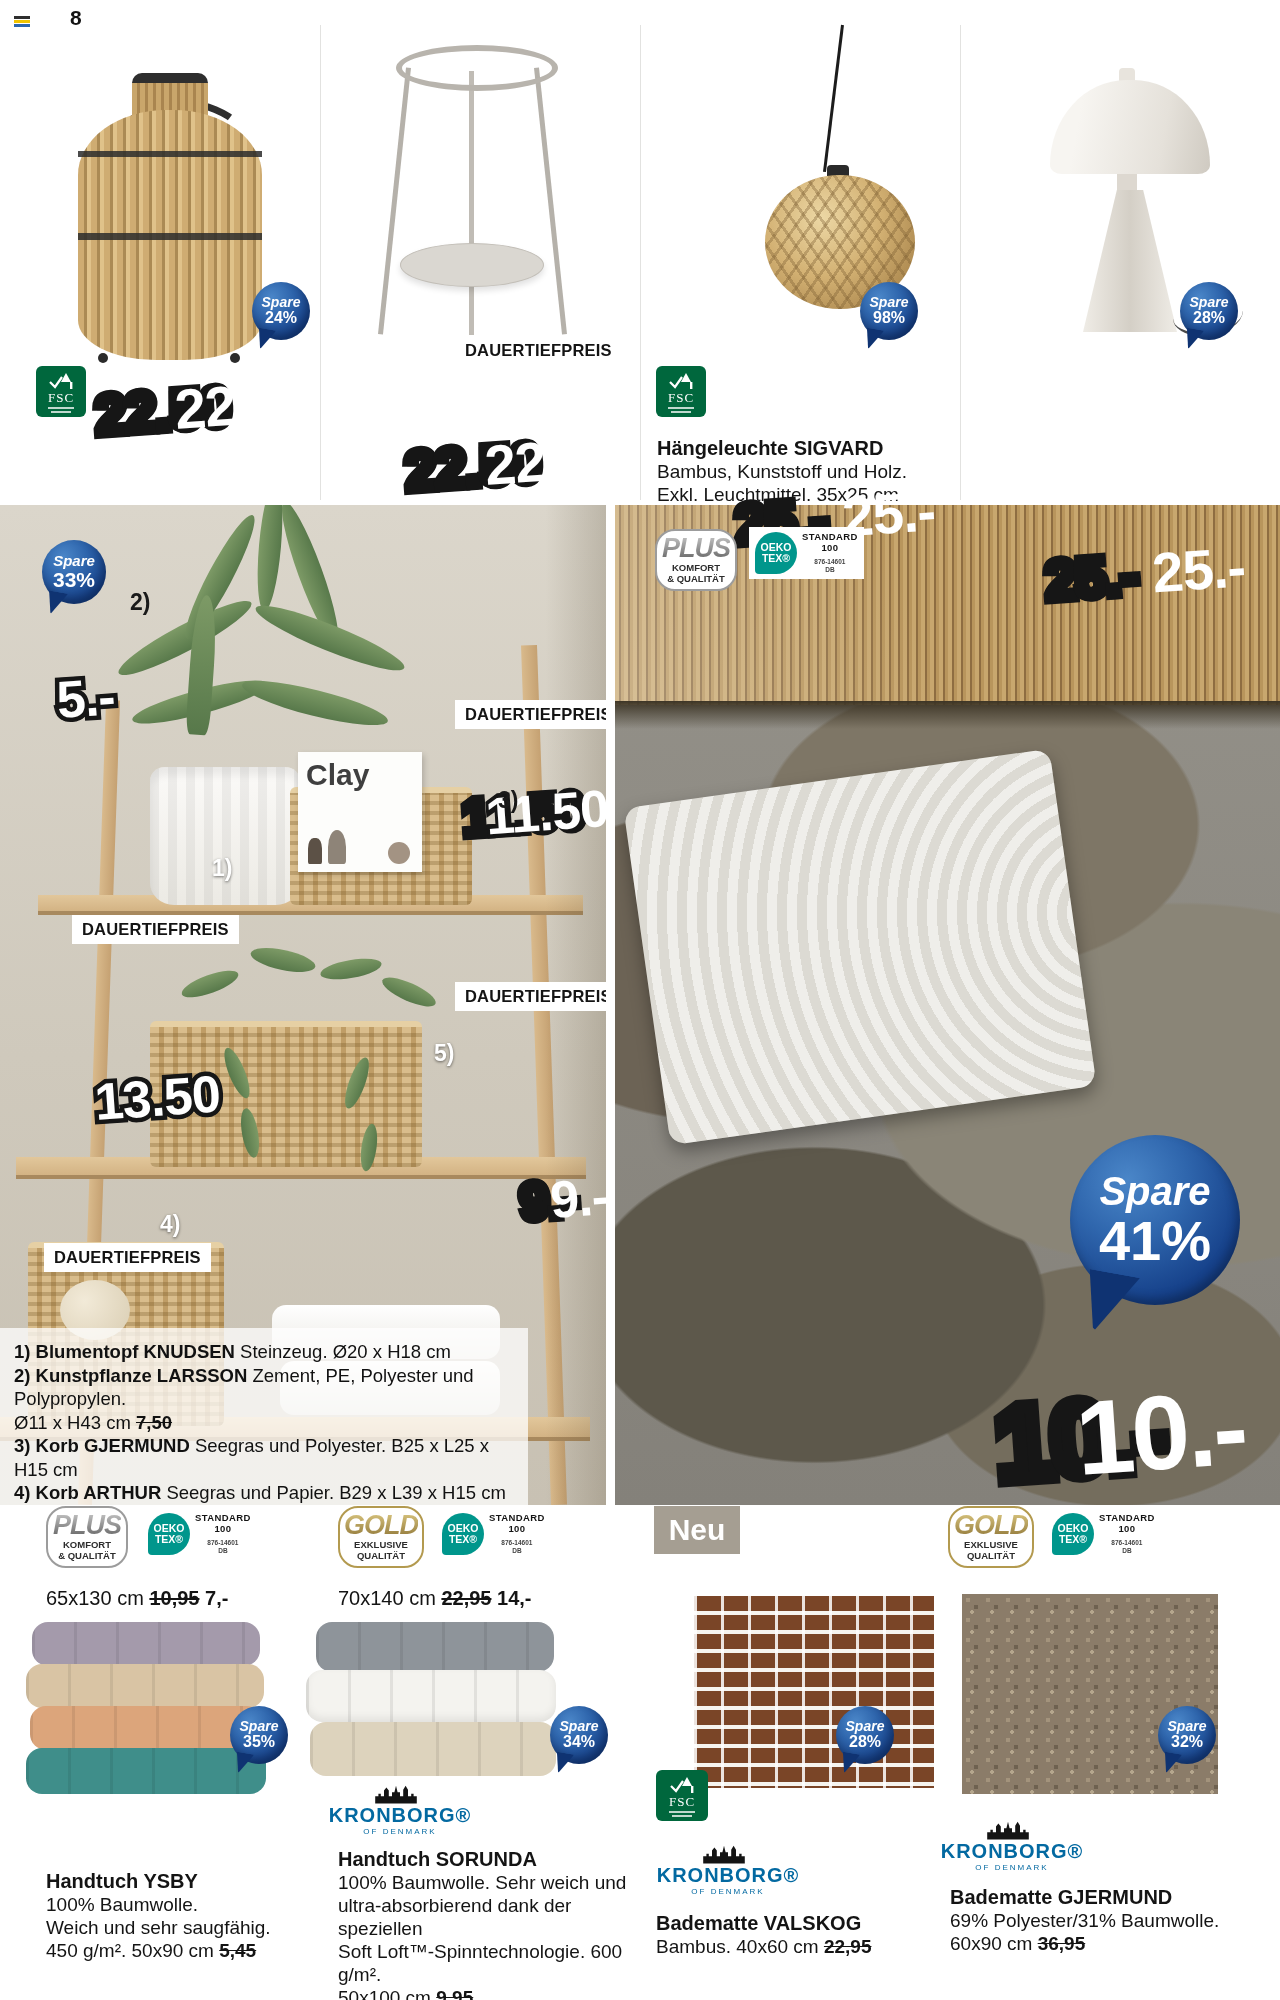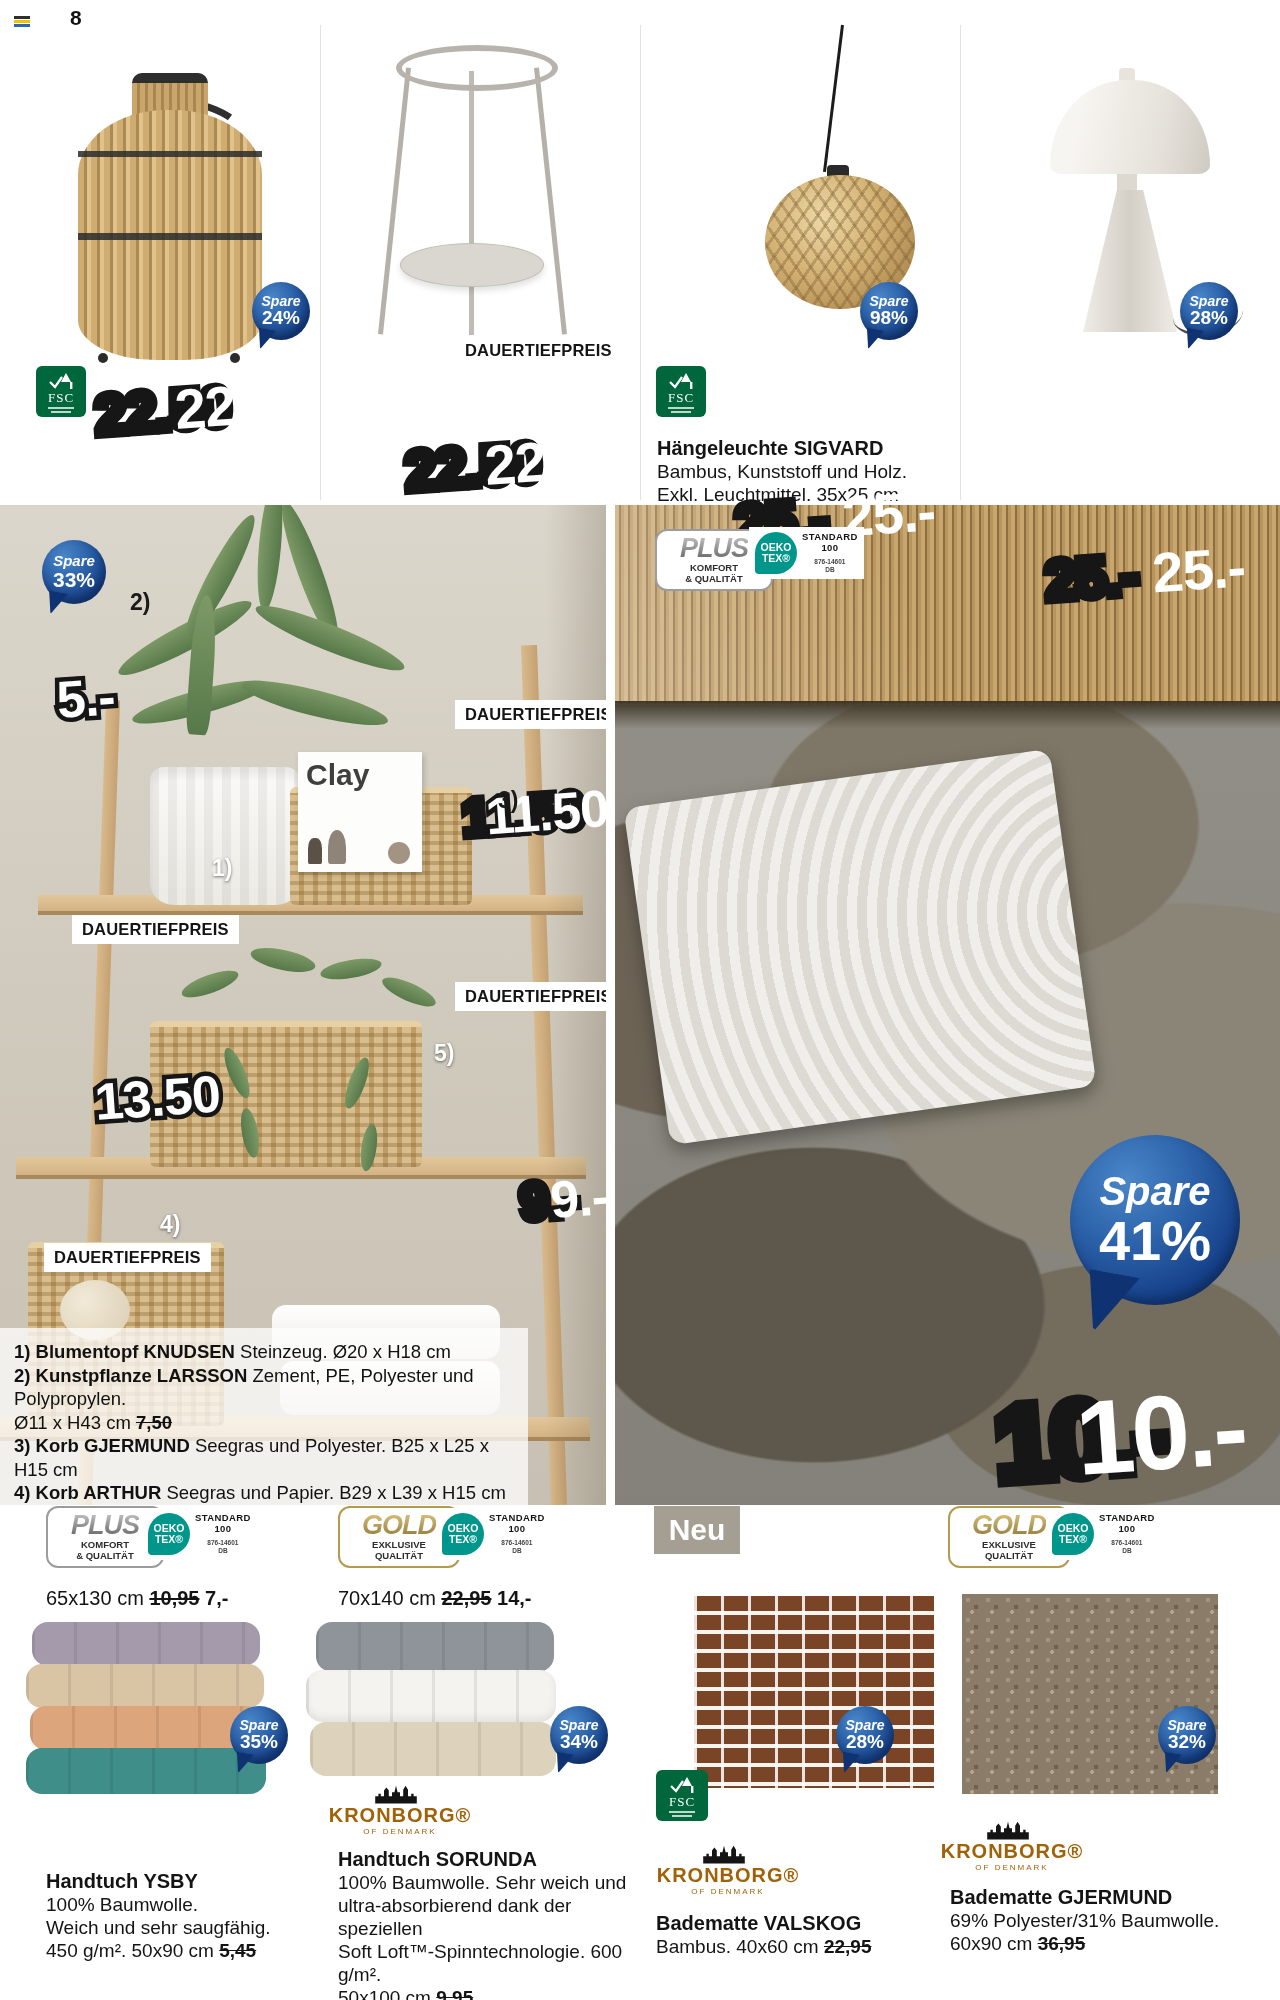--- a/index.html
+++ b/index.html
@@ -22,21 +22,21 @@
   
   .spare{display:flex;flex-direction:column;align-items:center;justify-content:center;z-index:3;
          border-radius:50%;color:#fff;
          background:radial-gradient(circle at 34% 26%,#4a86c8 0%,#2f66ad 35%,#16418a 72%,#0e2f6d 100%);
          box-shadow:inset -3px -6px 10px rgba(0,0,0,.25);}
   .spare::after{content:"";position:absolute;left:8%;bottom:-17%;width:30%;height:36%;
          background:#0f3372;clip-path:polygon(0 0,100% 0,28% 100%);transform:rotate(10deg);
          border-radius:0 0 50% 50%;}
   .spare .sl{font-style:italic;font-weight:700;line-height:1.05;}
   .spare .sv{font-weight:700;line-height:1.05;}
-  .sp58{width:58px;height:58px}.sp58 .sl{font-size:14px}.sp58 .sv{font-size:19px}
+  .sp58{width:58px;height:58px}.sp58 .sl{font-size:14px}.sp58 .sv{font-size:16px}
   .sp64{width:64px;height:64px}.sp64 .sl{font-size:15px}.sp64 .sv{font-size:21px}
   .sp170{width:170px;height:170px}.sp170 .sl{font-size:40px}.sp170 .sv{font-size:56px}
 
   
   .dtp{background:#fff;color:#141414;font-weight:700;font-size:16.5px;line-height:1;
        padding:6px 10px;white-space:nowrap;z-index:3;letter-spacing:.2px;}
 
   
   .pname{font-weight:700;font-size:20px;line-height:23px;}
   .pdesc{font-size:19px;line-height:23px;}
@@ -56,34 +56,34 @@
   .fsc .fbar{width:26px;height:2px;background:rgba(255,255,255,.75);margin-top:2px;}
 
   .oeko{background:#fff;display:flex;align-items:flex-start;gap:5px;padding:5px 6px;z-index:3;}
   .oeko .drop{width:42px;height:42px;border-radius:50% 50% 50% 4px;background:#00968c;color:#fff;
        display:flex;flex-direction:column;align-items:center;justify-content:center;
        font-weight:700;font-size:10.5px;line-height:1.08;flex:0 0 auto;}
   .oeko .oright{display:flex;flex-direction:column;align-items:center;}
   .oeko .ot{font-weight:700;font-size:9.5px;line-height:1.15;letter-spacing:.4px;color:#141414;}
   .oeko .ocert{font-size:6.5px;font-weight:700;color:#444;margin-top:4px;text-align:center;line-height:1.2;}
 
-  .qbadge{background:#fff;border:2.5px solid #9c9c9c;border-radius:12px;display:flex;z-index:3;
-       flex-direction:column;align-items:center;justify-content:center;padding:4px 20px;}
+  .qbadge{background:#fff;border:2.5px solid #9c9c9c;border-radius:20px;display:flex;z-index:3;
+       flex-direction:column;align-items:center;justify-content:center;padding:4px 2px;}
   .qbadge .qt{font-weight:700;font-style:italic;font-size:27px;line-height:1;
        background:linear-gradient(180deg,#c6c6c6,#5f5f5f);-webkit-background-clip:text;
        background-clip:text;color:transparent;letter-spacing:-1px;}
   .qbadge .ql{font-weight:700;font-size:9.5px;line-height:1.2;color:#2c2c2c;}
   .qbadge.gold{border-color:#b39a4f;}
   .qbadge.gold .qt{background:linear-gradient(180deg,#d9c57f,#8f7637);-webkit-background-clip:text;
        background-clip:text;color:transparent;}
 
   .neu{background:#a59e92;color:#fff;font-weight:700;font-size:30px;display:flex;
        align-items:center;justify-content:center;z-index:3;}
 
-  .kron{display:flex;flex-direction:column;align-items:center;z-index:3;color:#a16207;}
+  .kron{display:flex;flex-direction:column;align-items:center;z-index:3;color:#0369a1;}
   .kron .kn{font-weight:700;font-size:20px;letter-spacing:1px;line-height:1.15;}
   .kron .ks{font-size:8px;letter-spacing:2px;line-height:1.2;}
 
   .vline{position:absolute;width:1px;background:#e2e2e0;}
 
   
   .scene{position:absolute;overflow:hidden;}
   .scene-left{left:0;top:505px;width:606px;height:1000px;
       background:linear-gradient(180deg,#dbd6cb 0%,#cfc9bc 55%,#c8c1b3 100%);}
   .scene-left::after{content:"";position:absolute;inset:0;

